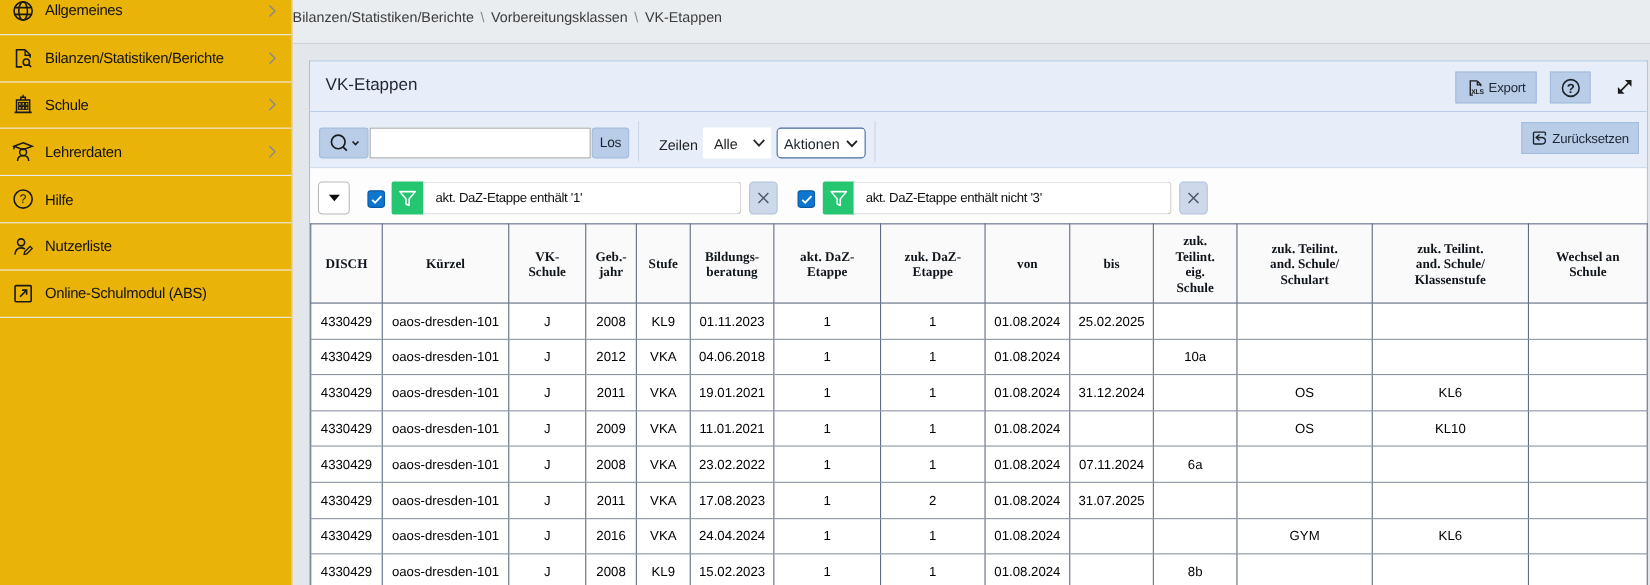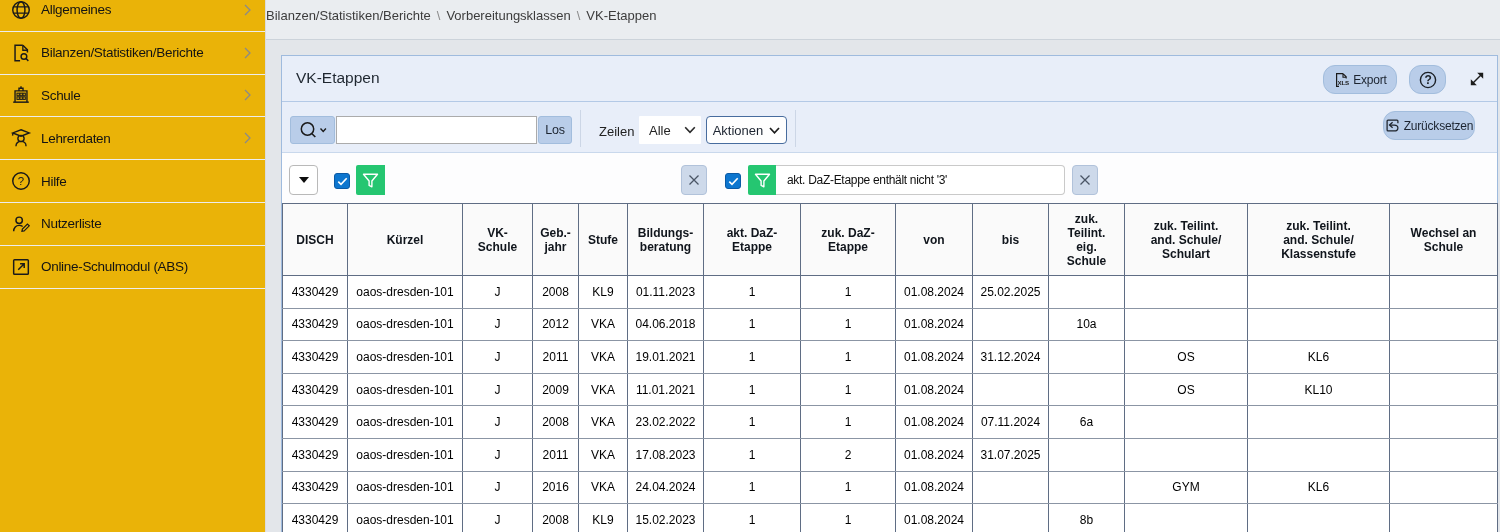--- a/index.html
+++ b/index.html
@@ -6,48 +6,48 @@
 html,body { width:1500px; height:532px; overflow:hidden; font-family:"Liberation Sans", sans-serif; }
 body { position:relative; background:#fff; }
 .mainbg { position:absolute; left:266px; top:0; width:1234px; height:532px; background:#e3e6ea; }
 .crumb { position:absolute; left:266px; top:0; width:1234px; height:40px; background:#eaedf0; border-bottom:1px solid #ccd3da; font-size:13px; color:#3c3c3c; line-height:32px; }
 .crumb .sep { color:#8a8a8a; padding:0 6px; }
 .panel { position:absolute; left:281px; top:55px; width:1217px; height:481px; background:#fdfdfe; border:1px solid #9fbbde; border-bottom:none; }
 .titlebar { height:46px; background:#e8eef9; border-bottom:1px solid #b3c9e6; position:relative; }
 .titlebar h1 { font-size:15.5px; font-weight:normal; color:#1f2730; line-height:44px; padding-left:14px; }
 .searchrow { height:51px; background:#e8eef9; border-bottom:1px solid #c9d8ec; position:relative; }
 .filterrow { height:50px; background:#fdfdfe; position:relative; }
-.btnblue { position:absolute; background:#b9cde9; border:1px solid #a2bddd; border-radius:12px; display:flex; align-items:center; justify-content:center; font-size:12px; letter-spacing:-0.2px; color:#1c2430; gap:4px; }
+.btnblue { position:absolute; background:#b9cde9; border:1px solid #a2bddd; border-radius:0; display:flex; align-items:center; justify-content:center; font-size:12px; letter-spacing:-0.2px; color:#1c2430; gap:4px; }
 
 .exportbtn { left:1041px; top:9px; width:74px; height:29px; }
 .helpbtn { left:1127px; top:9px; width:37px; height:29px; }
 .expandicon { position:absolute; left:1187px; top:15px; width:16px; height:16px; }
 
 .magbtn { left:8px; top:14px; width:45px; height:28px; border-radius:3px; }
 .searchinput { position:absolute; left:54px; top:14px; width:201px; height:28px; background:#fff; border:1px solid #ababab; }
 .losbtn { left:256px; top:14px; width:34px; height:28px; border-radius:3px; font-weight:normal; font-size:12.5px;}
 .vdivider { position:absolute; left:298px; top:8px; width:1px; height:37px; background:#ccd6e6; }
 .zeilenlbl { position:absolute; left:317px; top:4px; height:52px; line-height:52px; font-size:13px; color:#222; }
 .alleselect { position:absolute; left:357px; top:14px; width:62px; height:28px; background:#fff; border:none; border-radius:1px; font-size:13px; color:#222; display:flex; align-items:center; }
 .alleselect span { padding-left:10px; }
 .aktbtn { position:absolute; left:424px; top:14px; width:81px; height:28px; background:#fefefe; border:1px solid #476c9e; border-radius:4px; font-size:13px; color:#1c2430; display:flex; align-items:center; justify-content:center; gap:6px; }
-.resetbtn { left:1101px; top:9px; width:92px; height:29px; }
+.resetbtn { left:1101px; top:9px; width:107px; height:29px; }
 
 .ddbtn { position:absolute; left:7px; top:12px; width:29px; height:30px; background:#fff; border:1px solid #b9b9b9; border-radius:4px; display:flex; align-items:center; justify-content:center; }
 .ddbtn .tri { width:0; height:0; border-left:5px solid transparent; border-right:5px solid transparent; border-top:6px solid #0d0d0d; }
 .cbx { position:absolute; top:20px; width:16px; height:16px; background:#0d76cf; border:1.5px solid #0b5aa5; border-radius:3px; display:flex; align-items:center; justify-content:center; }
 .greenbtn { position:absolute; top:12px; width:29px; height:30px; background:#25c671; border-radius:2px 0 0 2px; display:flex; align-items:center; justify-content:center; }
 .fbox { position:absolute; top:12px; height:30px; background:#fff; border:1px solid #c9c9c9; border-left:none; border-radius:0 4px 4px 0; font-size:12px; letter-spacing:-0.3px; color:#101010; line-height:28px; padding-left:11px; }
 .xbtn { position:absolute; top:12px; width:26px; height:30px; background:#cdd9ea; border:1px solid #b1c2da; border-radius:4px; display:flex; align-items:center; justify-content:center; }
 
 table { position:absolute; left:282px; top:203px; width:1215px; border-collapse:collapse; table-layout:fixed; background:#fff; }
 table, th, td { border:1px solid #5f6d84; }
 td { border-top-color:#8b95a4; border-bottom-color:#8b95a4; }
 tr.first td { border-top-color:#5f6d84; }
-th { background:#fafafa; font-size:12px; font-weight:bold; line-height:14px; color:#10151c; height:72px; text-align:center; vertical-align:middle; }
+th { background:#fafafa; font-size:12px; font-weight:bold; line-height:14px; color:#10151c; height:72px; text-align:center; vertical-align:middle;font-family:Liberation Serif, serif; }
 td { font-size:12px; color:#000; text-align:center; vertical-align:middle; height:32px; background:#fff; }
 
 .sidebar { position:absolute; left:0; top:0; width:266px; height:532px; background:#eab308; border-right:1px solid #dcdcdc; overflow:hidden; }
 .menu { position:absolute; left:0; top:-11px; width:266px; }
 .mitem { height:42.8px; border-bottom:1px solid #ededed; display:flex; align-items:center; position:relative; }
 .mitem .ic { width:22px; height:22px; margin-left:10px; flex:none; }
 .mitem .lbl { font-size:13.5px; letter-spacing:-0.3px; color:#131313; margin-left:9px; }
 .mitem .chev { position:absolute; right:15px; top:50%; margin-top:-6px; width:7px; height:12px; }
 svg { display:block; }
 </style>
@@ -116,20 +116,21 @@
     <div class="cbx" style="left:52px">
         <svg width="11" height="9" viewBox="0 0 11 9">
           <path d="M1.3 4.6 L4 7.3 L9.7 1.3" fill="none" stroke="#fff" stroke-width="1.6"></path>
         </svg>
       </div>
     <div class="greenbtn" style="left:74px">
         <svg width="17" height="15" viewBox="0 0 17 15">
           <path d="M1.5 1.2 H15.5 L9.9 8 V13.8 L7.1 12.4 V8 Z" fill="none" stroke="#fff" stroke-width="1.4" stroke-linejoin="round"></path>
         </svg>
       </div>
+    <div class="fbox" style="left:103px; width:289px;">akt. DaZ-Etappe enthält '1'</div>
     <div class="xbtn" style="left:399px">
         <svg width="12" height="12" viewBox="0 0 12 12">
           <path d="M1.5 1.5 L10.5 10.5 M10.5 1.5 L1.5 10.5" stroke="#4a5565" stroke-width="1.3"></path>
         </svg>
       </div>
     <div class="cbx" style="left:443px">
         <svg width="11" height="9" viewBox="0 0 11 9">
           <path d="M1.3 4.6 L4 7.3 L9.7 1.3" fill="none" stroke="#fff" stroke-width="1.6"></path>
         </svg>
       </div>

